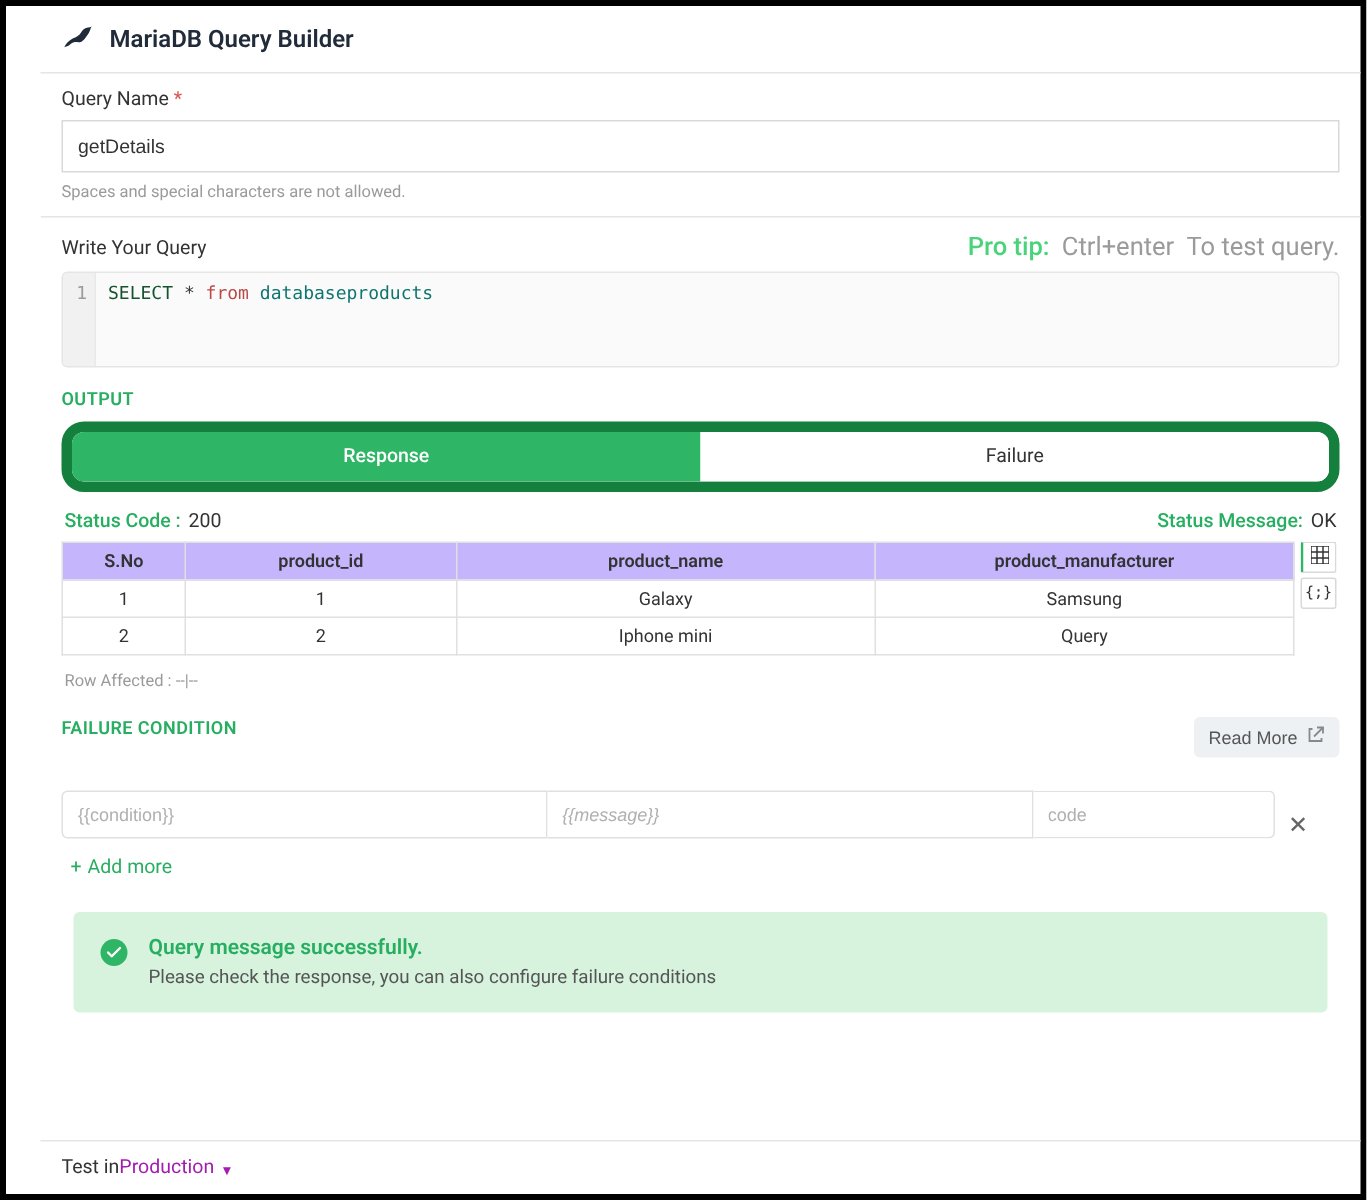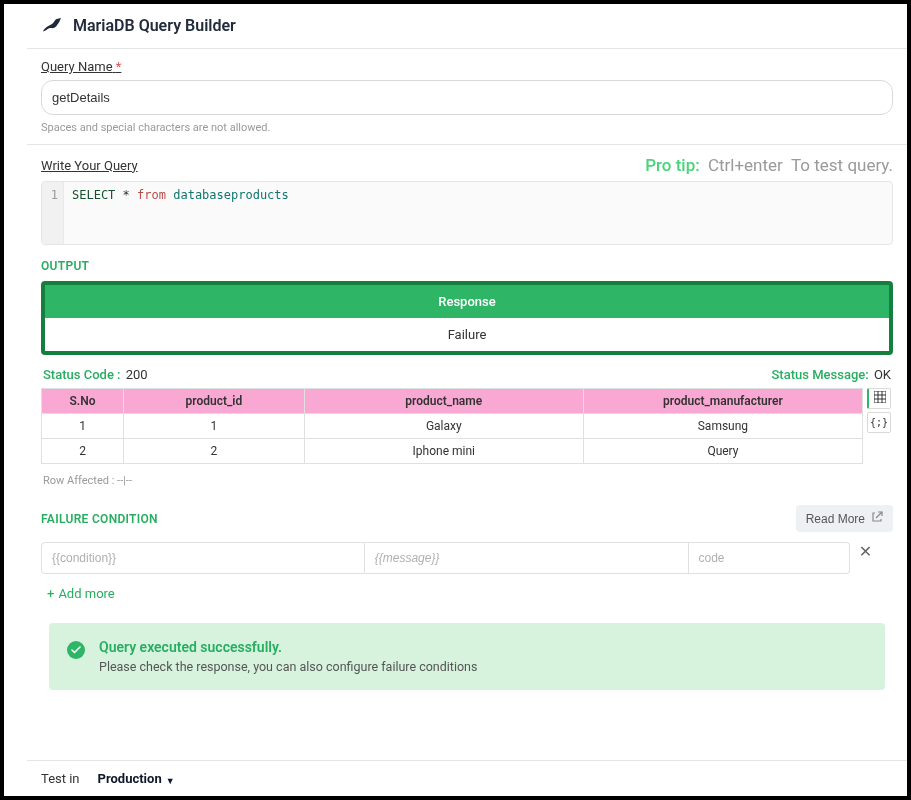--- a/index.html
+++ b/index.html
@@ -20,26 +20,26 @@
   }
   .header-bar {
     display: flex;
     align-items: center;
     padding: 10px 14px 12px;
     border-bottom: 1px solid #e5e5e5;
   }
   .bird-icon { width: 22px; height: 22px; margin-right: 10px; }
   .page-title { font-size: 16px; font-weight: 600; color: #222b3a; }
   .content { padding: 10px 14px 0; flex: 1; display: flex; flex-direction: column; overflow: hidden; }
-  .field-label { font-size: 13px; color: #333; margin-bottom: 6px; display: block; text-decoration: underline; }
+  .field-label { font-size: 13px; color: #333; margin-bottom: 6px; display: block; }
   .req { color: #d9534f; }
   .text-input {
     width: 100%;
     border: 1px solid #d9d9d9;
-    border-radius: 12px;
+    border-radius: 0;
     padding: 9px 10px;
     font-size: 13px;
     color: #333;
     outline: none;
   }
   .helper { font-size: 11px; color: #9a9a9a; margin-top: 6px; }
   .hr-sep { border: none; border-top: 1px solid #e5e5e5; margin: 10px -14px 10px; }
   .query-row {
     display: flex; justify-content: space-between; align-items: center; margin-bottom: 6px;
   }
@@ -55,40 +55,40 @@
     font-size: 12px;
     overflow: hidden;
   }
   .gutter { width: 22px; background: #f1f1f1; color: #9a9a9a; text-align: right; padding: 6px 5px 0 0; border-right: 1px solid #e9e9e9; }
   .code-body { padding: 6px 8px; flex: 1; white-space: pre; color: #333; }
   .kw-sel { color: #14532d; }
   .kw-star { color: #333; }
   .kw-from { color: #b94a48; }
   .kw-ident { color: #0f766e; }
   .section-label { color: #27ae60; font-weight: 600; letter-spacing: .3px; margin: 14px 0 8px; font-size: 12px; }
-  .tabs { display: flex; border: 4px solid #15803d; border-radius: 4px; overflow: hidden; flex-direction: column; }
+  .tabs { display: flex; border: 7px solid #15803d; border-radius: 15px; overflow: hidden; }
   .tab { flex: 1; text-align: center; padding: 9px 0; font-size: 13px; cursor: pointer; background: #fff; color: #333; }
   .tab.active { background: #2fb566; color: #fff; font-weight: 500; }
   .status-row { display: flex; justify-content: space-between; margin: 12px 2px 6px; font-size: 13px; }
   .status-green { color: #27ae60; font-weight: 500; }
   .table-wrap { display: flex; }
   .data-table { flex: 1; border: 1px solid #e0e0e0; border-collapse: collapse; width: 100%; font-size: 12px; }
   .data-table th, .data-table td { border: 1px solid #e0e0e0; padding: 5px 8px; text-align: center; }
-  .data-table th { background: #f9a8d4; color: #333; font-weight: 600; }
+  .data-table th { background: #c4b5fd; color: #333; font-weight: 600; }
   .view-toggles { width: 26px; display: flex; flex-direction: column; margin-left: 4px; }
   .toggle-btn { border: 1px solid #d9d9d9; background: #fff; width: 24px; height: 21px; display: flex; align-items: center; justify-content: center; cursor: pointer; margin-bottom: 3px; border-radius: 2px; }
   .toggle-btn.active { border-left: 2px solid #2fb566; }
   .row-affected { font-size: 11px; color: #9a9a9a; margin: 10px 0 0 2px; }
-  .failure-head { display: flex; justify-content: space-between; align-items: center; margin-top: 18px; margin-bottom: 10px; }
+  .failure-head { display: flex; justify-content: space-between; margin-top: 18px; margin-bottom: 22px; }
   .readmore-btn {
     display: inline-flex; align-items: center; gap: 6px;
     background: #eef1f4; border-radius: 4px; padding: 6px 10px;
     font-size: 12px; color: #555; cursor: pointer; border: none;
   }
-  .cond-row { display: flex; gap: 0; align-items: flex-start; }
+  .cond-row { display: flex; gap: 0; align-items: flex-end; }
   .cond-row input {
     border: 1px solid #e0e0e0; padding: 8px 10px; font-size: 12px; color: #555;
     border-radius: 0; background: #fff; outline: none;
   }
   .cond-row input::placeholder { color: #b0b0b0; }
   .cond-row .cell-left { width: 38%; border-radius: 4px 0 0 4px; }
   .cond-row .cell-mid { width: 38%; border-left: none; font-style: italic; }
   .cond-row .cell-right { width: 19%; border-left: none; border-radius: 0 4px 4px 0; }
   .cond-close { width: 30px; text-align: center; color: #666; font-size: 16px; cursor: pointer; }
   .add-more { color: #27ae60; font-size: 13px; margin: 12px 0 0 6px; cursor: pointer; display: inline-flex; align-items: center; gap: 4px; }
@@ -98,25 +98,25 @@
   }
   .banner-check {
     width: 18px; height: 18px; border-radius: 50%; background: #2fb566;
     display: flex; align-items: center; justify-content: center; flex-shrink: 0; margin-top: 2px;
   }
   .banner-title { color: #27ae60; font-weight: 600; font-size: 14px; margin-bottom: 4px; }
   .banner-sub { color: #555; font-size: 12.5px; }
   .footer-bar {
     border-top: 1px solid #e5e5e5;
     padding: 10px 14px 10px;
-    display: flex; align-items: center; gap: 18px;
+    display: flex; align-items: center; gap: 0;
     font-size: 13px;
   }
   .footer-label { color: #333; }
-  .footer-env { font-weight: 700; color: #0f172a; display: inline-flex; align-items: flex-end; gap: 4px; cursor: pointer; }
+  .footer-env { font-weight: 400; color: #a21caf; display: inline-flex; align-items: flex-end; gap: 4px; cursor: pointer; }
 </style>
 </head>
 <body>
 
 <div class="outer-frame">
 
   <div class="header-bar">
     <span class="bird-icon">
       <svg viewBox="0 0 24 24" width="22" height="22">
           <path fill="#1f2a3a" d="M22 4c-2 1-3 .5-5 1.5-2 1-2.5 3-4 4.5-2 2-4 2-6 3.5C5 14.5 3 17 2 19c1-.5 2-.5 3-1 1-.5 2-2 4-2.5 2-.5 3.5.5 5.5-.5 2-1 3-3 4.5-5 1-1.3 1.5-2.5 2-4 .3-.9.6-1.6 1-2z"></path>
@@ -249,21 +249,21 @@
       <span>Add more</span>
     </div>
 
     <div class="banner">
       <div class="banner-check">
         <svg width="10" height="10" viewBox="0 0 10 10">
             <path d="M1 5l2.5 2.5L9 2" fill="none" stroke="#fff" stroke-width="1.6" stroke-linecap="round" stroke-linejoin="round"></path>
           </svg>
       </div>
       <div>
-        <div class="banner-title">Query executed successfully.</div>
+        <div class="banner-title">Query message successfully.</div>
         <div class="banner-sub">Please check the response, you can also configure failure conditions</div>
       </div>
     </div>
 
   </div>
 
   <div class="footer-bar">
     <span class="footer-label">Test in</span>
     <span class="footer-env">
       <span>Production</span>

